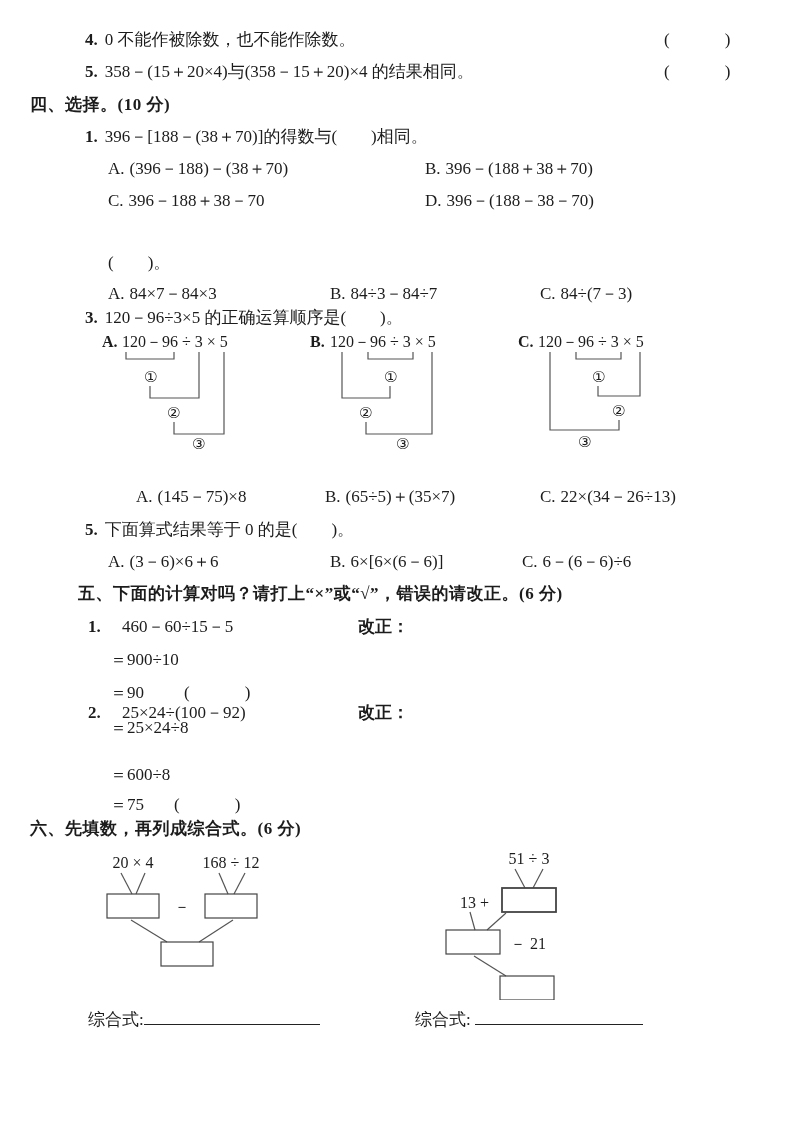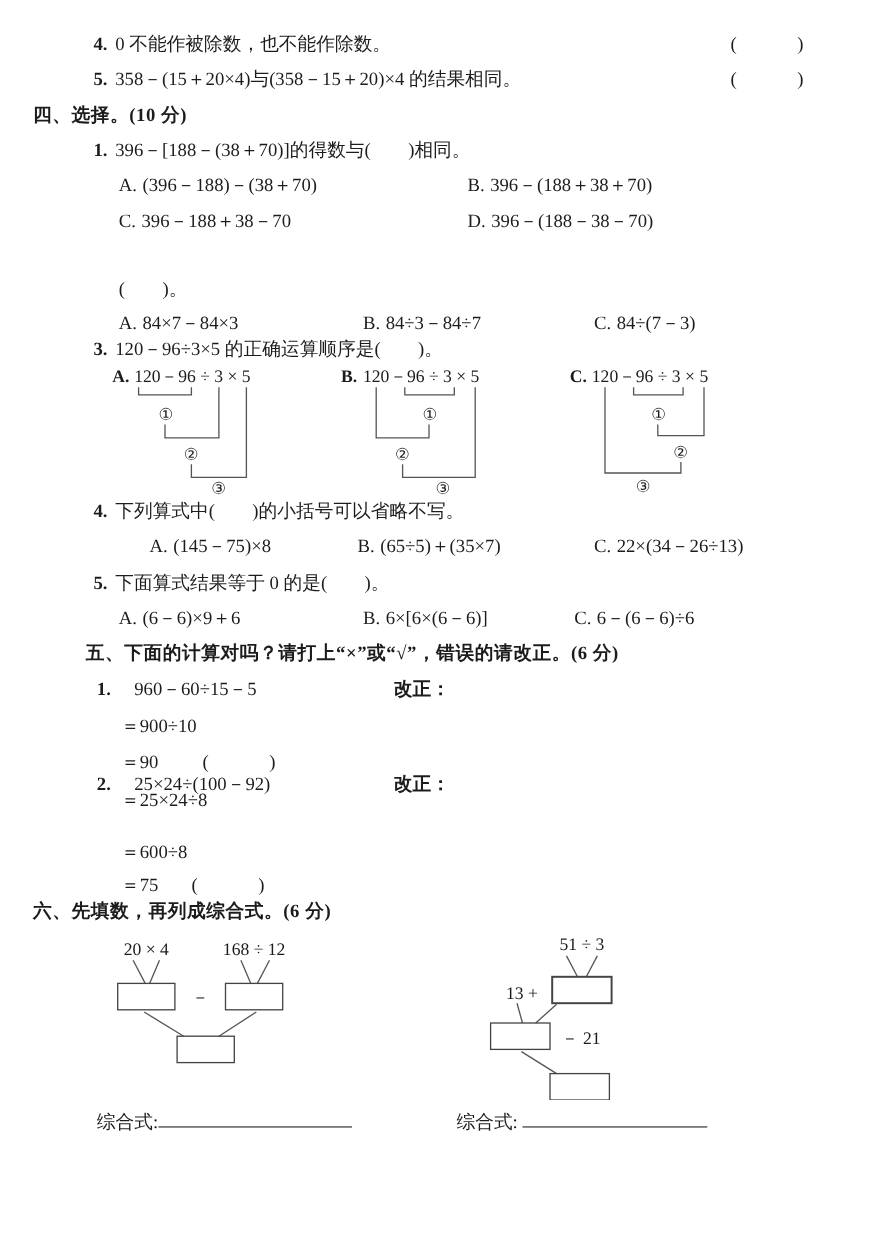--- a/index.html
+++ b/index.html
@@ -83,39 +83,36 @@
     <text class="lab" x="2" y="16">C.</text>
     <text x="22" y="16">120－96 ÷ 3 × 5</text>
     <path d="M60,21 L60,28 L105,28 L105,21"></path>
     <text class="circ" x="76" y="51">①</text>
     <path d="M124,21 L124,65 L82,65 L82,55"></path>
     <text class="circ" x="96" y="85">②</text>
     <path d="M34,21 L34,99 L103,99 L103,89"></path>
     <text class="circ" x="62" y="116">③</text>
   </svg>
 
-  <div class="line" style="left:85px; top:453px;">
-    <span class="num">4.</span><span>下列算式中(　　)的小括号可以省略不写。</span>
-  </div>
   <div class="line opt" style="left:108px; top:485px;margin-left:28px;"><span class="olab">A.</span><span>(145－75)×8</span></div>
   <div class="line opt" style="left:325px; top:485px;"><span class="olab">B.</span><span>(65÷5)＋(35×7)</span></div>
   <div class="line opt" style="left:540px; top:485px;"><span class="olab">C.</span><span>22×(34－26÷13)</span></div>
 
   <div class="line" style="left:85px; top:518px;">
     <span class="num">5.</span><span>下面算式结果等于 0 的是(　　)。</span>
   </div>
-  <div class="line opt" style="left:108px; top:550px;"><span class="olab">A.</span><span>(6－6)×9＋6</span></div>
+  <div class="line opt" style="left:108px; top:550px;"><span class="olab">A.</span><span>(3－6)×6＋6</span></div>
   <div class="line opt" style="left:330px; top:550px;"><span class="olab">B.</span><span>6×[6×(6－6)]</span></div>
   <div class="line opt" style="left:522px; top:550px;"><span class="olab">C.</span><span>6－(6－6)÷6</span></div>
 
   <div class="line sect" style="left:38px; top:582px;margin-left:40px;">五、下面的计算对吗？请打上“×”或“√”，错误的请改正。(6 分)</div>
 
   <div class="line" style="left:88px; top:615px;">
     <span class="num">1.</span>
-    <span style="padding-left:10px;">960－60÷15－5</span>
+    <span style="padding-left:10px;">460－60÷15－5</span>
   </div>
   <div class="line fixlab" style="left:358px; top:615px;">改正：</div>
   <div class="line" style="left:110px; top:648px;">＝900÷10</div>
   <div class="line" style="left:110px; top:681px;">
     <span>＝90</span><span class="blank" style="margin-left:40px;">(　　　)</span>
   </div>
 
   <div class="line" style="left:88px; top:701px;">
     <span class="num">2.</span>
     <span style="padding-left:10px;">25×24÷(100－92)</span>

